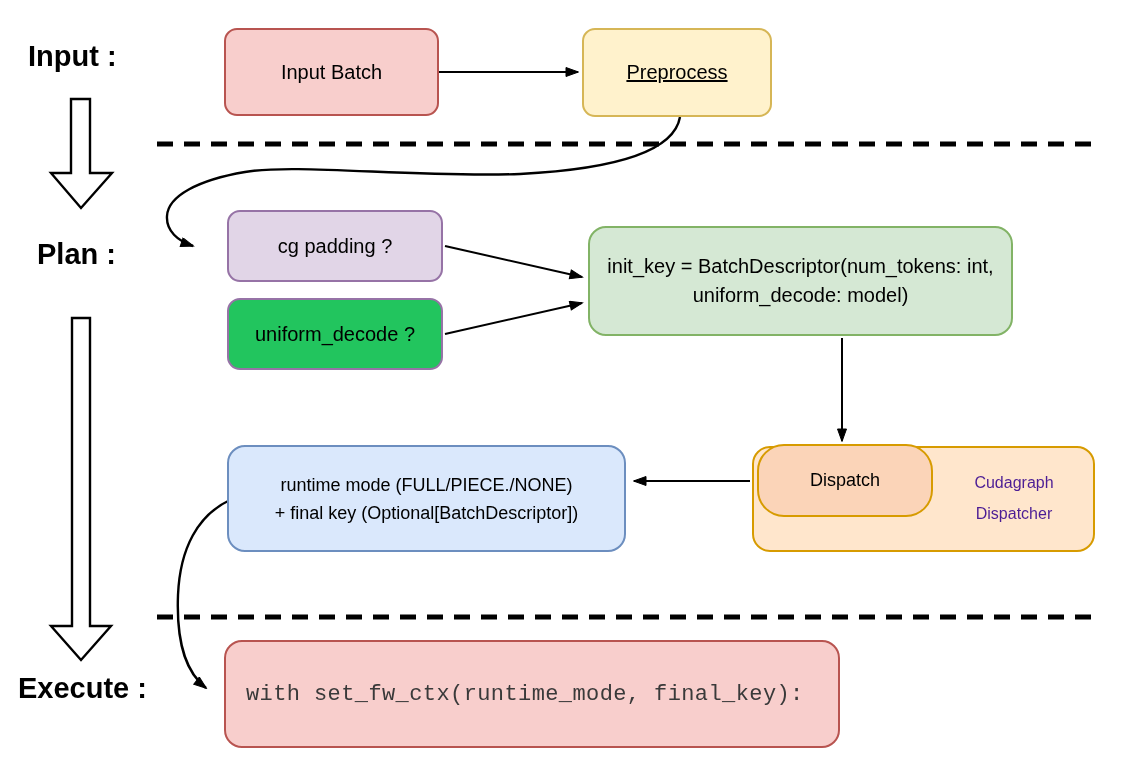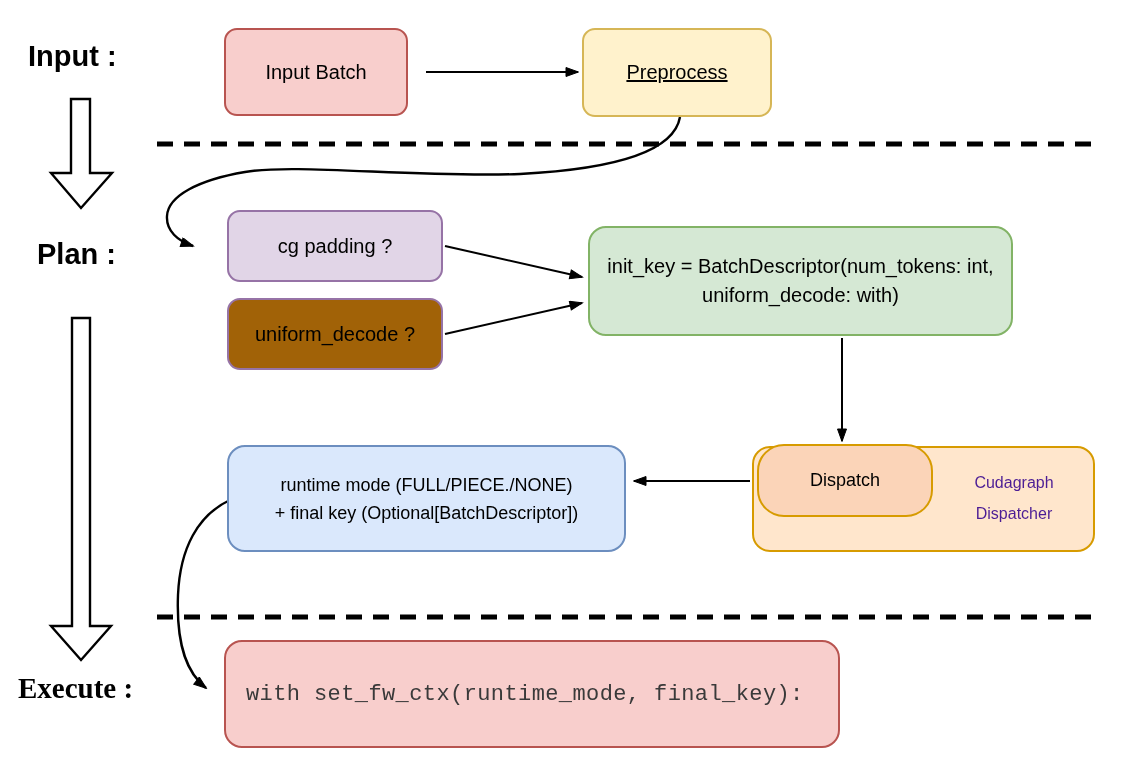--- a/index.html
+++ b/index.html
@@ -86,41 +86,41 @@
 
     <path d="M 842 338 L 842 441" fill="none" stroke="#000" stroke-width="2" marker-end="url(#arw)"></path>
 
     <path d="M 750 481 L 634 481" fill="none" stroke="#000" stroke-width="2" marker-end="url(#arw)"></path>
 
     <path d="M 230 500 C 198 515, 180 548, 178 595 C 176 648, 188 674, 206 688" fill="none" stroke="#000" stroke-width="2.4" marker-end="url(#arw)"></path>
   </svg>
 
   <div class="section-label" style="left:28px; top:40px;">Input :</div>
   <div class="section-label" style="left:37px; top:238px;">Plan :</div>
-  <div class="section-label" style="left:18px; top:672px;font-family:Liberation Serif, serif;">Execute :</div>
+  <div class="section-label" style="left:18px; top:672px;">Execute :</div>
 
-  <div class="node" style="left: 224px; top: 28px; width: 184px; height: 88px; background-color: rgb(248, 206, 204); border-color: rgb(184, 84, 80);">
+  <div class="node" style="left: 224px; top: 28px; width: 215px; height: 88px; background-color: rgb(248, 206, 204); border-color: rgb(184, 84, 80);">
     <span class="line">Input Batch</span>
   </div>
 
   <div class="node" style="left: 582px; top: 28px; width: 190px; height: 89px; background-color: rgb(255, 242, 204); border-color: rgb(214, 182, 86); text-decoration: underline;">
     <span class="line">Preprocess</span>
   </div>
 
   <div class="node" style="left: 227px; top: 210px; width: 216px; height: 72px; background-color: rgb(225, 213, 231); border-color: rgb(150, 115, 166);">
     <span class="line">cg padding ?</span>
   </div>
 
-  <div class="node" style="left: 227px; top: 298px; width: 216px; height: 72px; background-color: #a16207; border-color: rgb(150, 115, 166);">
+  <div class="node" style="left: 227px; top: 298px; width: 216px; height: 72px; background-color: #22c55e; border-color: rgb(150, 115, 166);">
     <span class="line">uniform_decode ?</span>
   </div>
 
   <div class="node big" style="left: 588px; top: 226px; width: 425px; height: 110px; background-color: rgb(213, 232, 212); border-color: rgb(130, 179, 102); align-items: center;">
     <span class="line">init_key = BatchDescriptor(num_tokens: int,</span>
-    <span class="line">uniform_decode: with)</span>
+    <span class="line">uniform_decode: model)</span>
   </div>
 
   <div class="node big" style="left: 752px; top: 446px; width: 343px; height: 106px; background-color: rgb(255, 230, 204); border-color: rgb(215, 155, 0);">
   </div>
   <div class="floating-label" style="left:935px; top:467px; width:158px;">
     <div class="line">Cudagraph</div>
     <div class="line">Dispatcher</div>
   </div>
 
   <div class="node" style="left: 757px; top: 444px; width: 176px; height: 73px; font-size: 18px; background-color: rgb(251, 212, 184); border-color: rgb(215, 155, 0); border-radius: 27px;">

